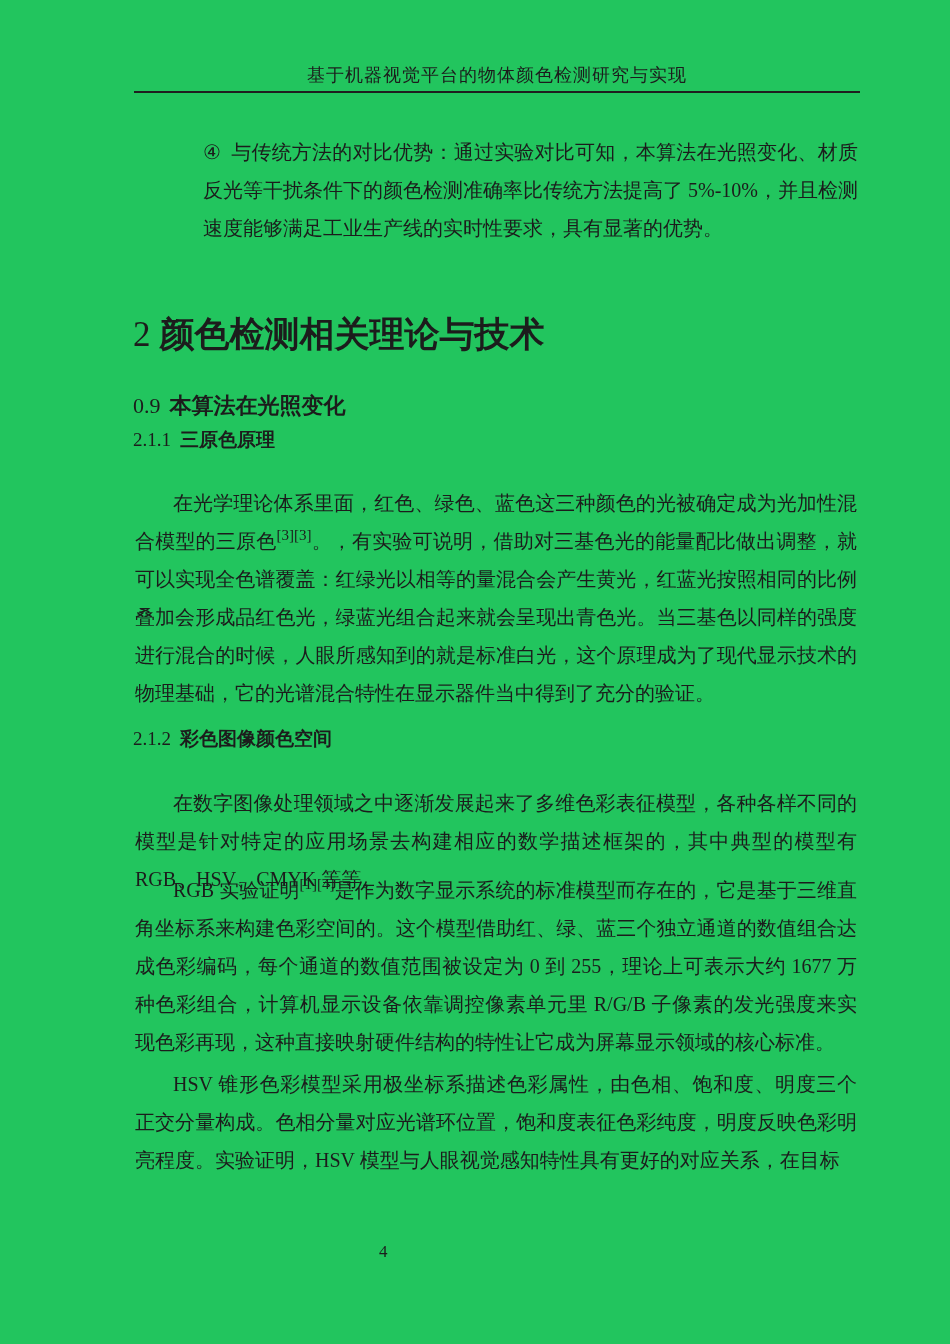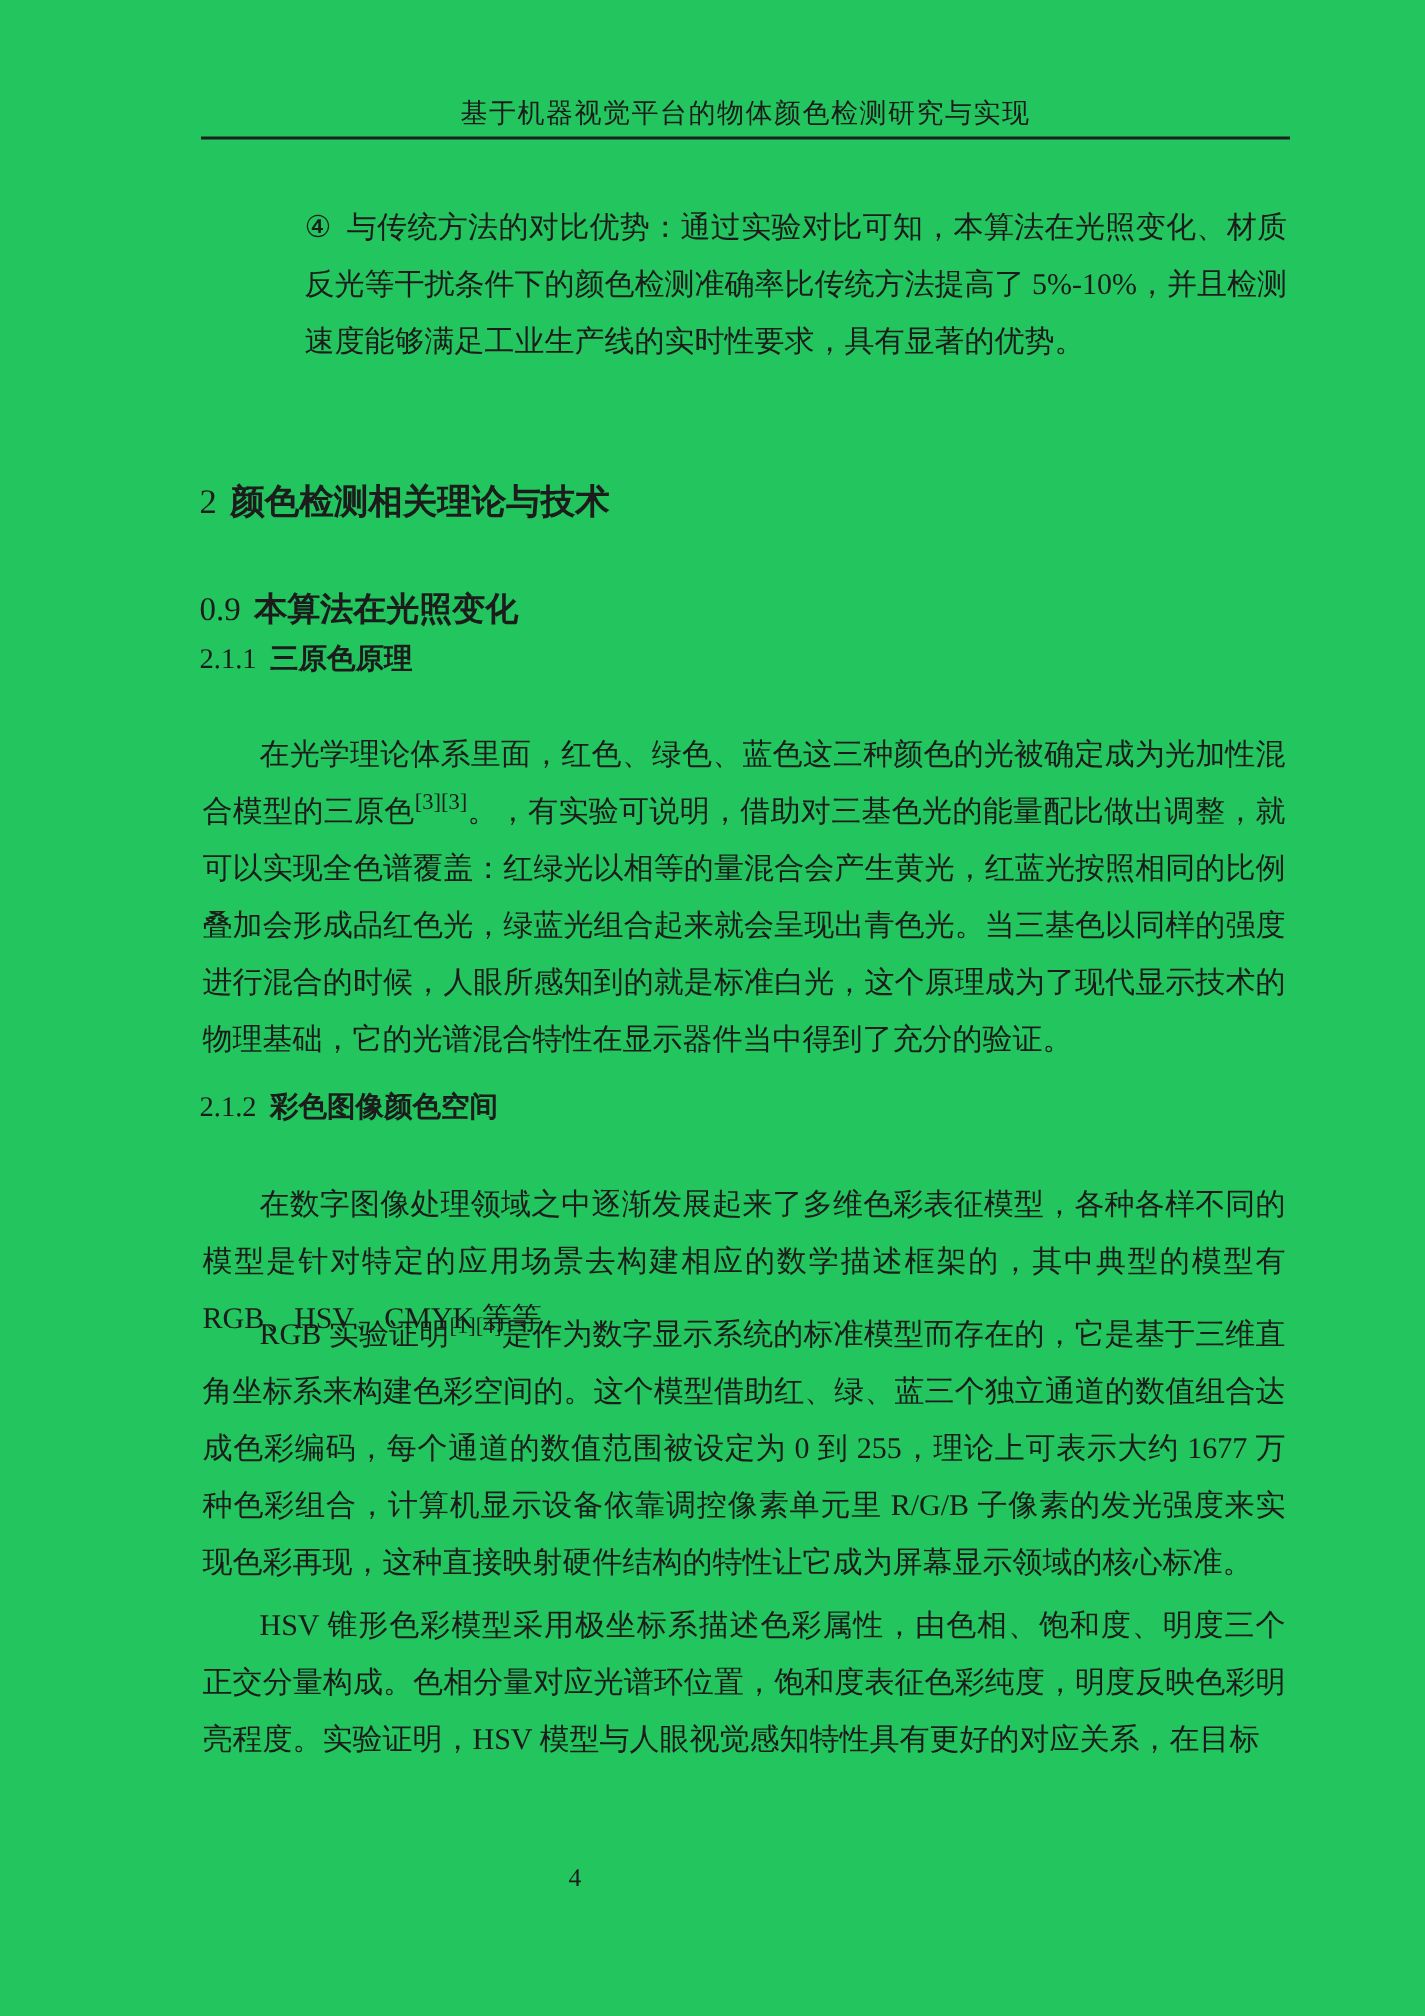--- a/index.html
+++ b/index.html
@@ -53,21 +53,21 @@
     left: 133px;
     font-family: "Liberation Sans", "DejaVu Sans", sans-serif;
     font-weight: bold;
     white-space: nowrap;
   }
   .h-num {
     font-family: "Liberation Serif", "DejaVu Serif", serif;
     font-weight: 500;
     margin-right: 9px;
   }
-  .chapter-heading { top: 318px; font-size: 23px; line-height: 32px; }
+  .chapter-heading { top: 318px; font-size: 35px; line-height: 32px; }
   .section-heading { top: 392px; font-size: 22px; line-height: 27px; }
   .subsection-heading { font-size: 19px; line-height: 24px; }
   #sub-2-1-1 { top: 428px; }
   #sub-2-1-2 { top: 727px; }
 
   
   .body-para {
     position: absolute;
     left: 135px;
     width: 722px;

